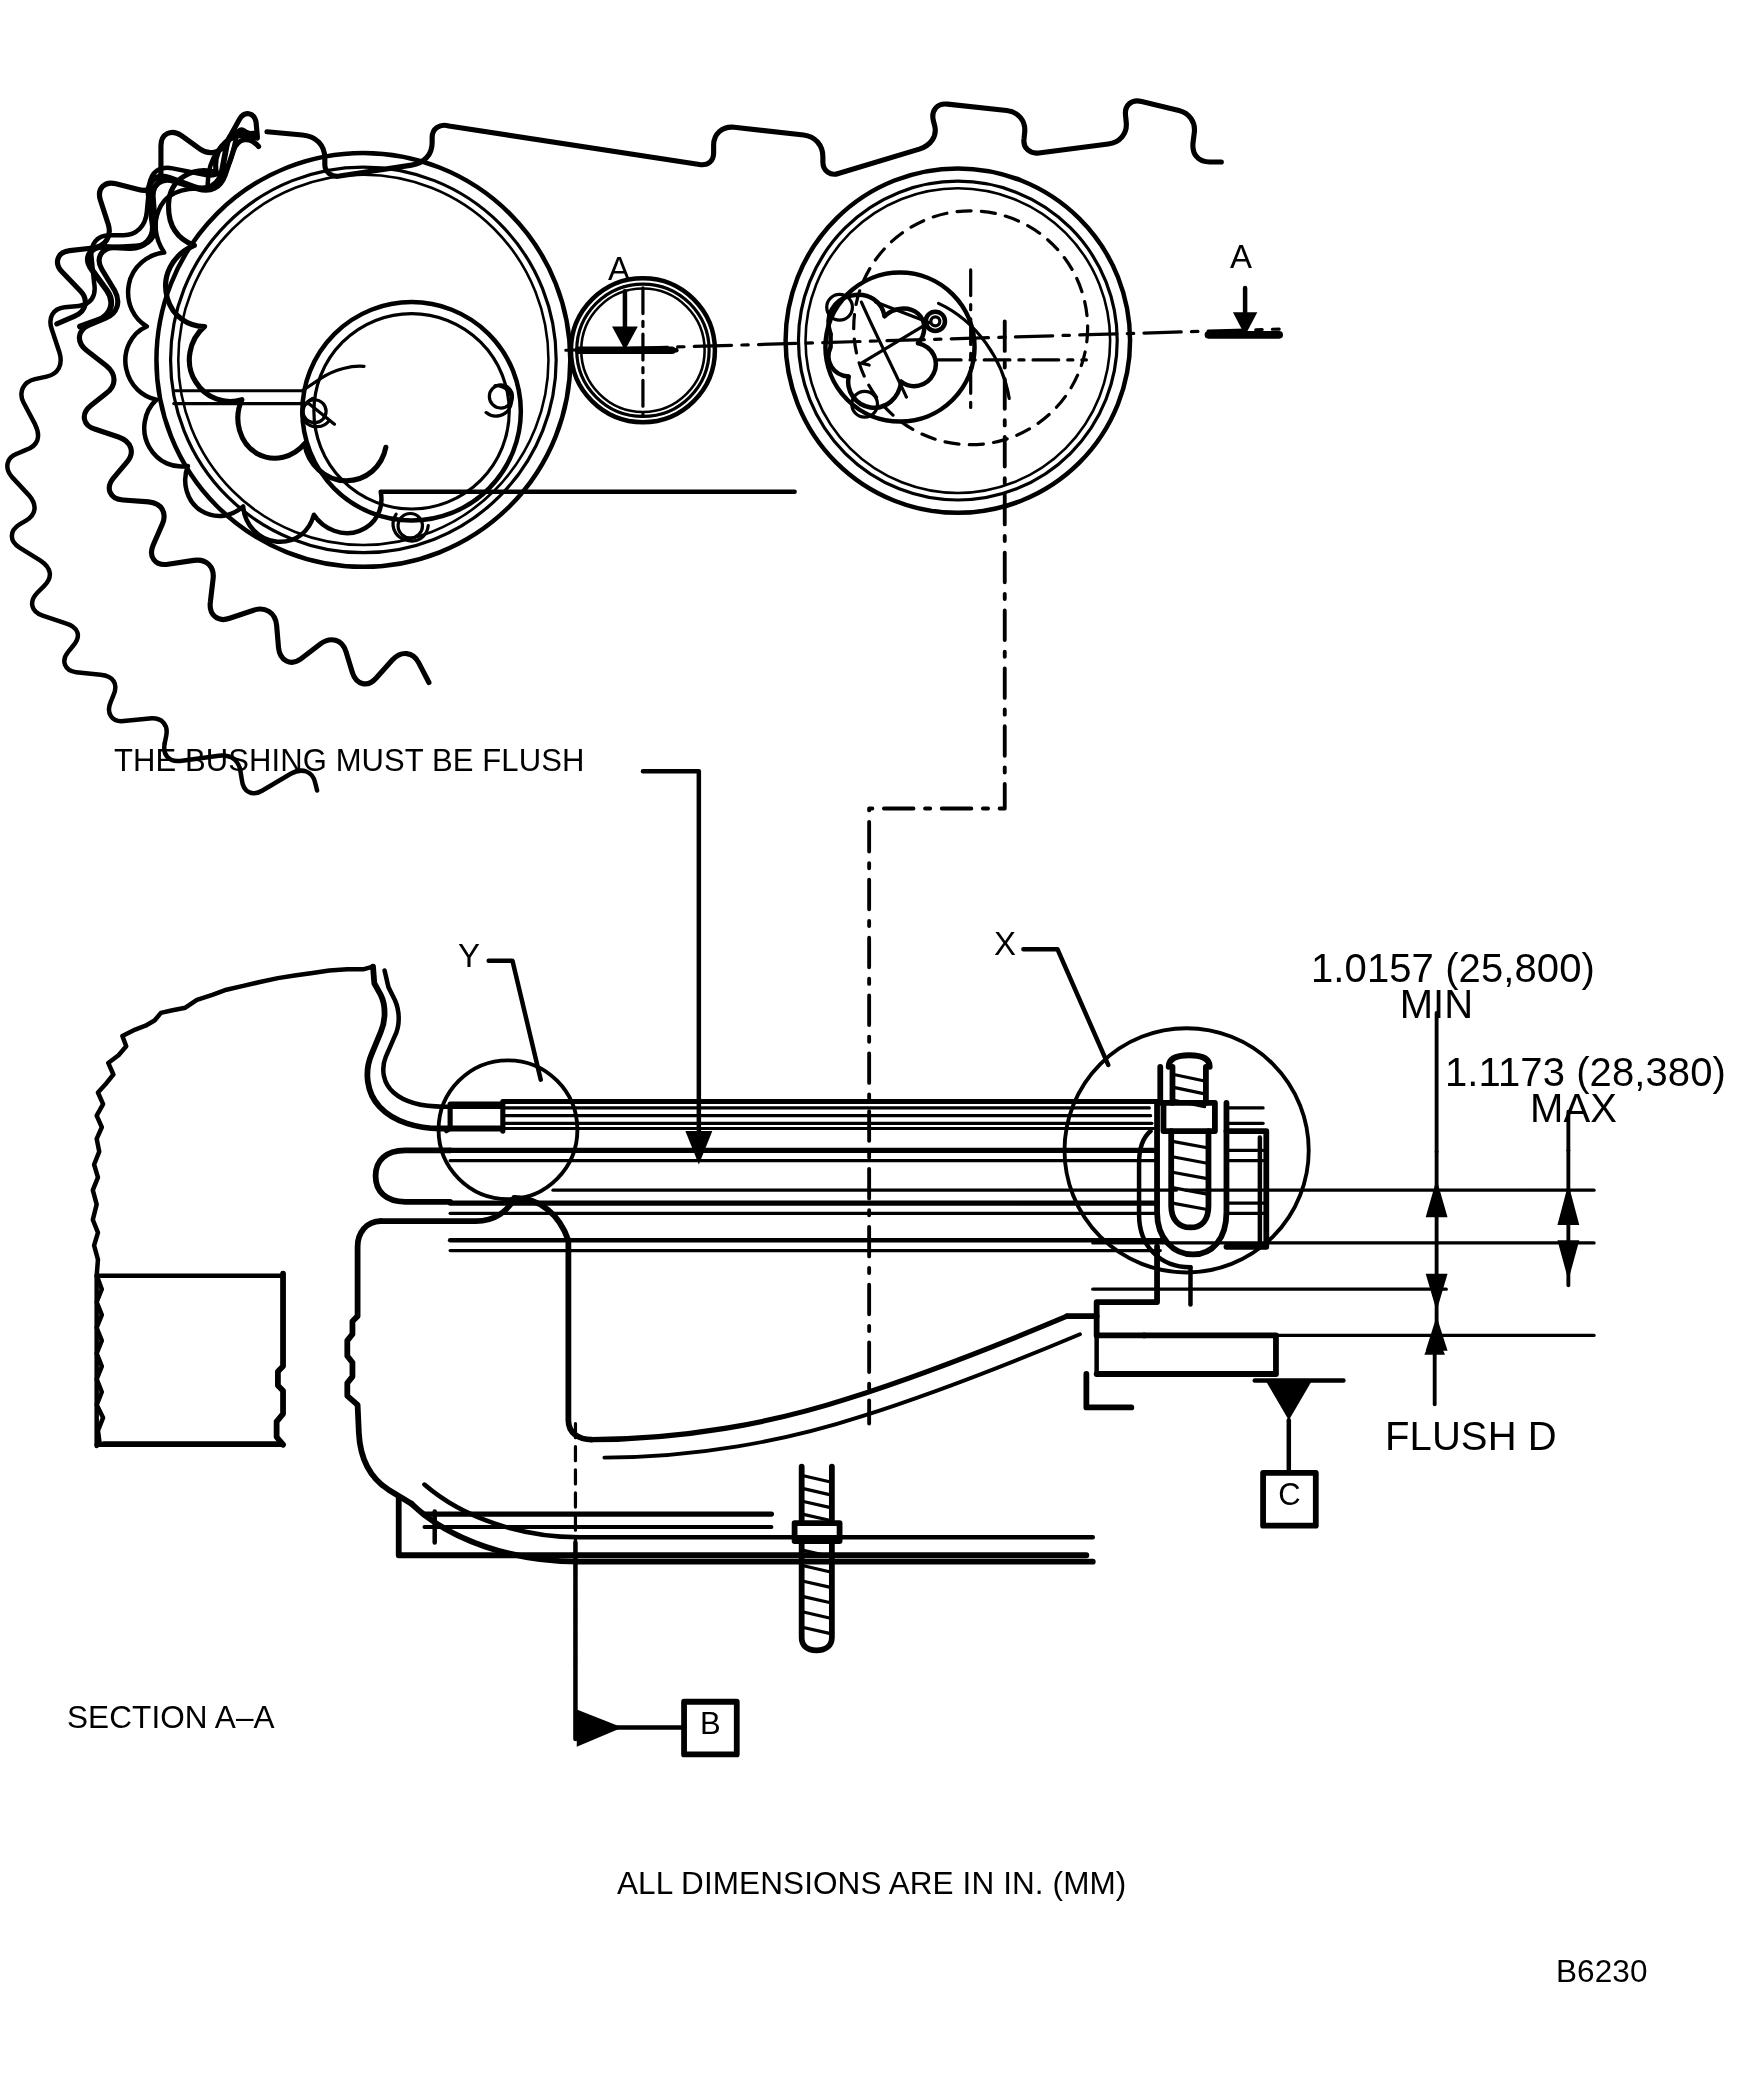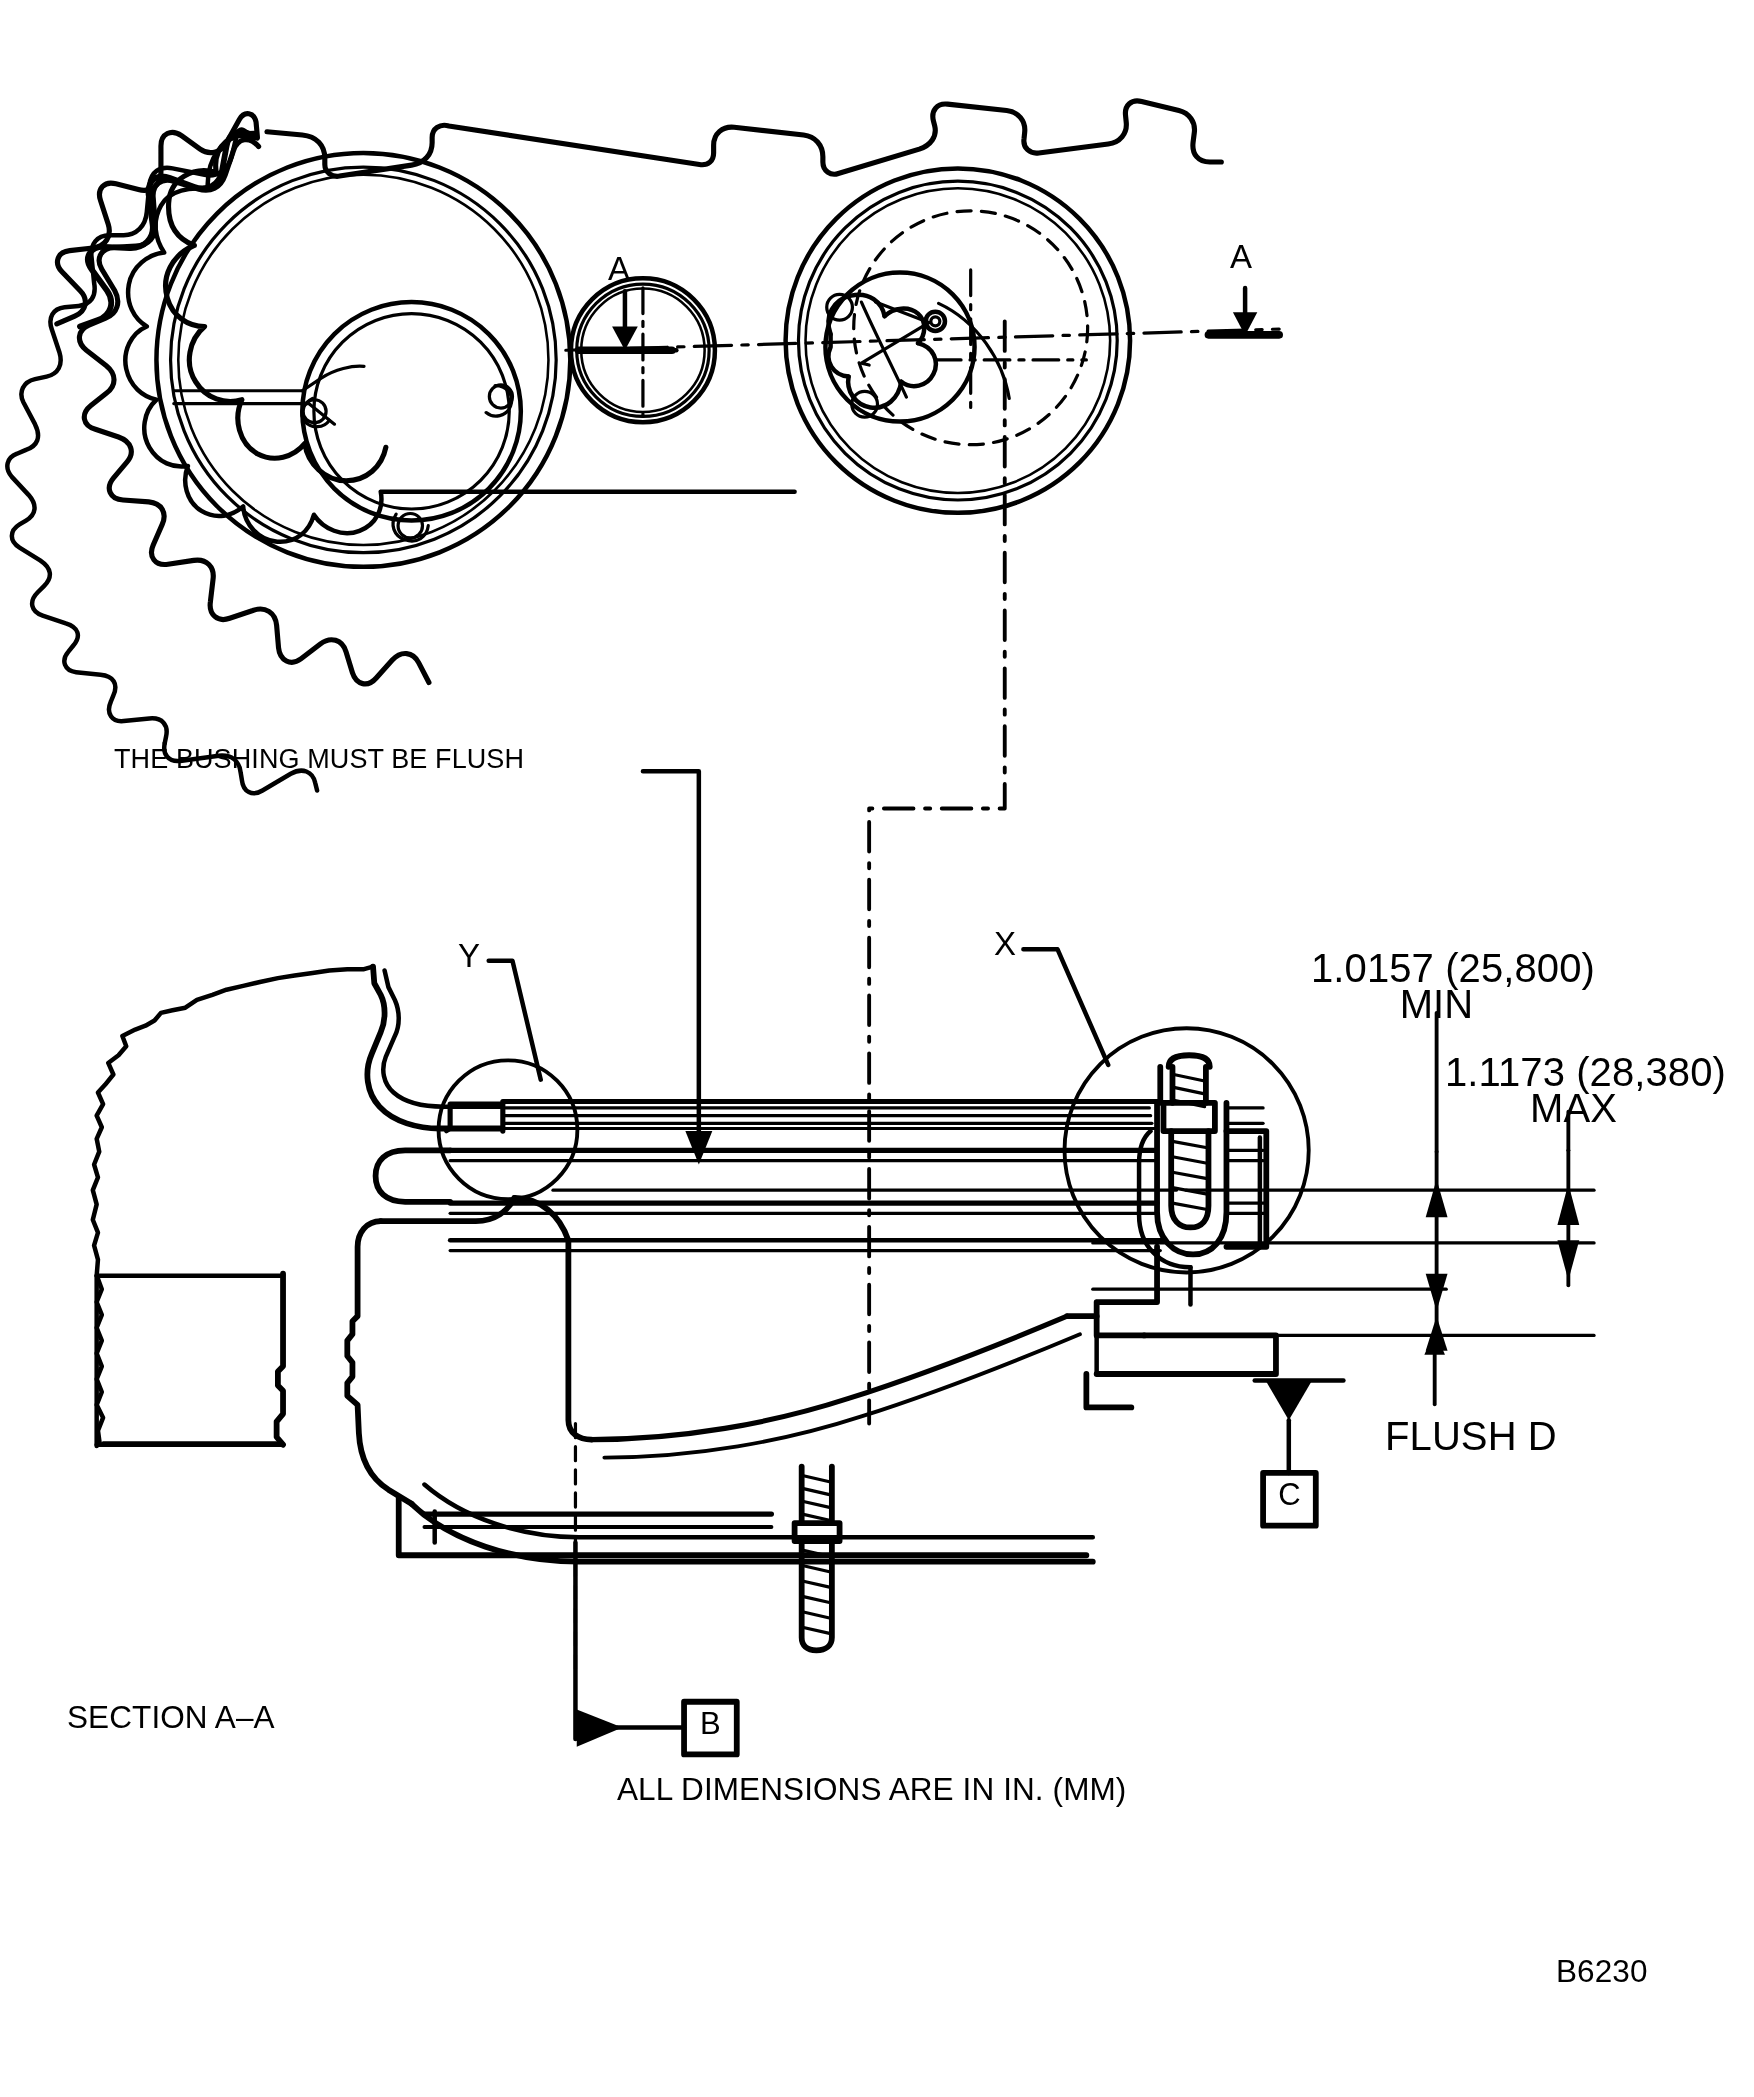--- a/index.html
+++ b/index.html
@@ -18,21 +18,21 @@
   }
   #sheet svg{position:absolute;left:0;top:0;}
   .lbl{
     position:absolute;
     font-family:"Liberation Sans", sans-serif;
     color:#000;
     white-space:pre;
     line-height:1.12;
     letter-spacing:0.1px;
   }
-  .t-note{font-size:27px;}
+  .t-note{font-size:31px;}
   .t-dim{font-size:40px;}
   .t-mark{font-size:33px;}
   .t-sec{font-size:31.5px;}
   .t-bot{font-size:31.5px;}
   .t-num{font-size:31.5px;}
   .t-datum{font-size:31px;}
 </style>
 </head>
 <body>
 
@@ -600,18 +600,18 @@
   <div class="lbl t-dim" style="left:1445px; top:1050px;">1.1173 (28,380)</div>
   <div class="lbl t-dim" style="left:1445px; top:1086px; width:257px; text-align:center;">MAX</div>
 
   <div class="lbl t-dim" style="left:1385px; top:1414px;">FLUSH D</div>
 
   <div class="lbl t-datum" style="left:1263px; top:1478px; width:53px; text-align:center;">C</div>
   <div class="lbl t-datum" style="left:684px; top:1707px; width:53px; text-align:center;">B</div>
 
   <div class="lbl t-sec" style="left:67px; top:1700px;">SECTION A–A</div>
 
-  <div class="lbl t-bot" style="left:617px; top:1772px;">ALL DIMENSIONS ARE IN IN. (MM)</div>
+  <div class="lbl t-bot" style="left:617px; top:1866px;">ALL DIMENSIONS ARE IN IN. (MM)</div>
 
   <div class="lbl t-num" style="left:1556px; top:1940px;margin-top:14px;">B6230</div>
 
 </div>
 
 
 </body></html>

